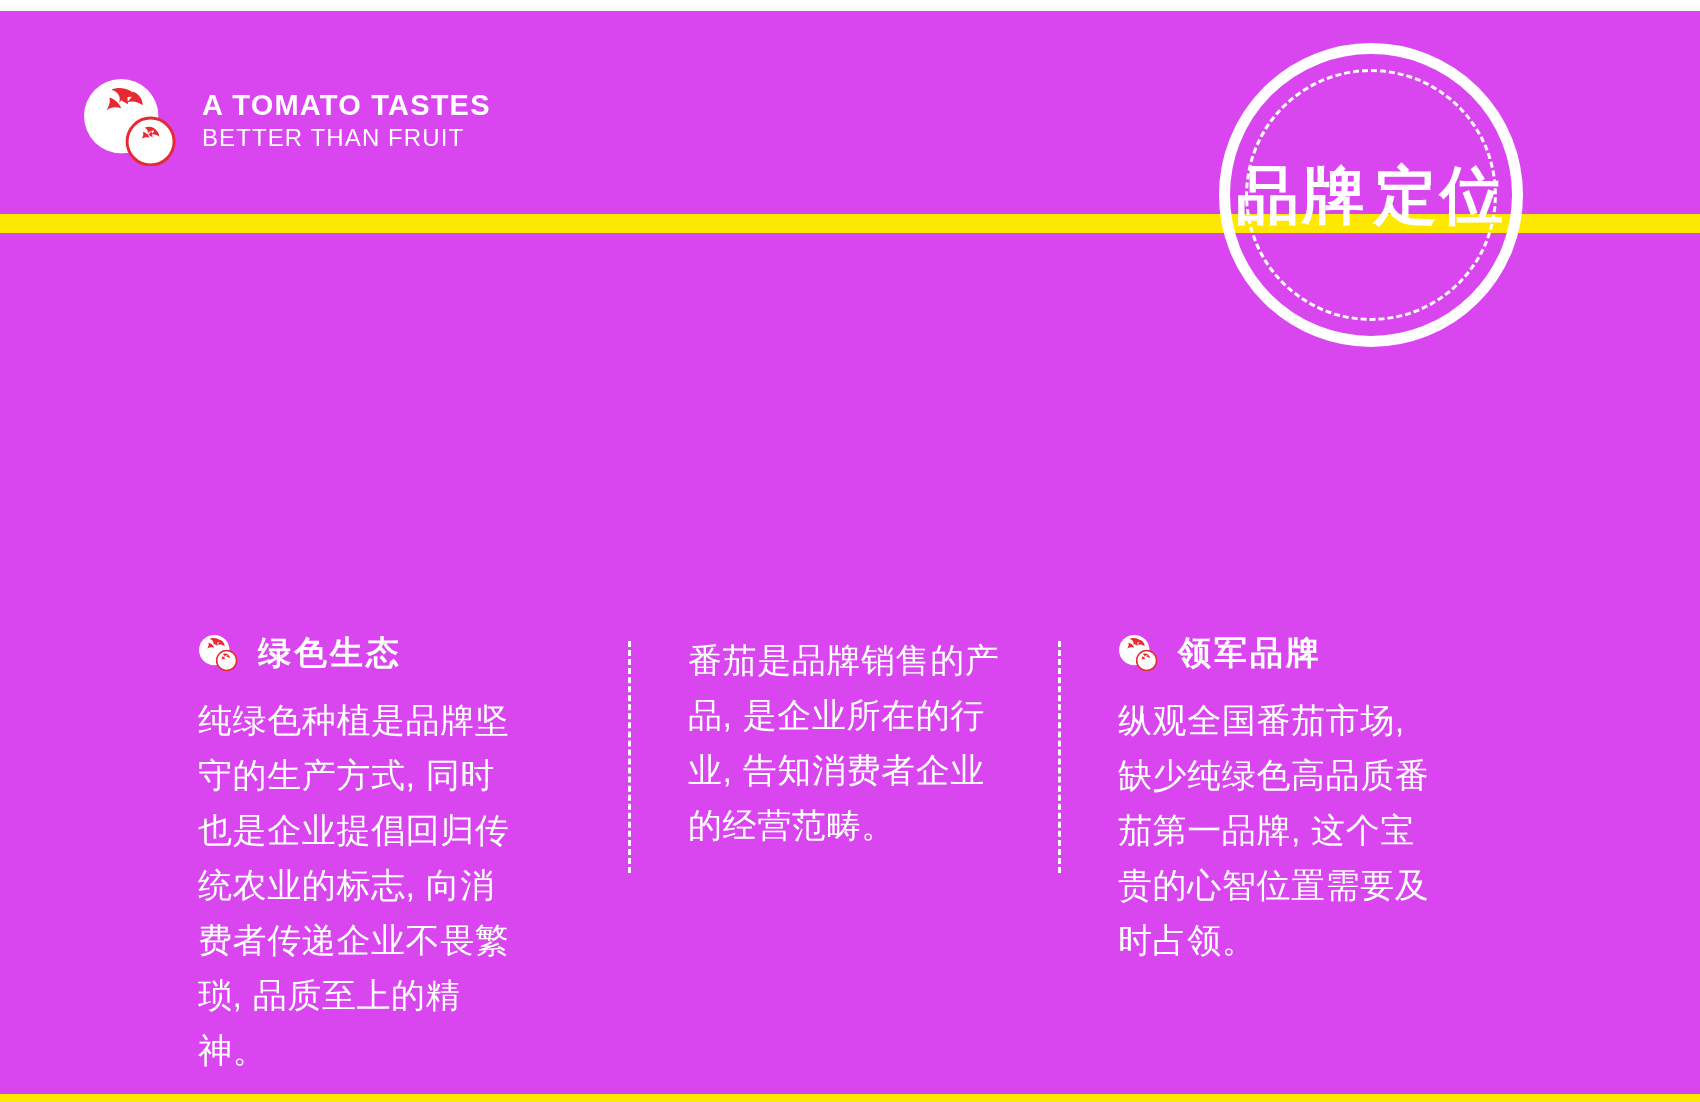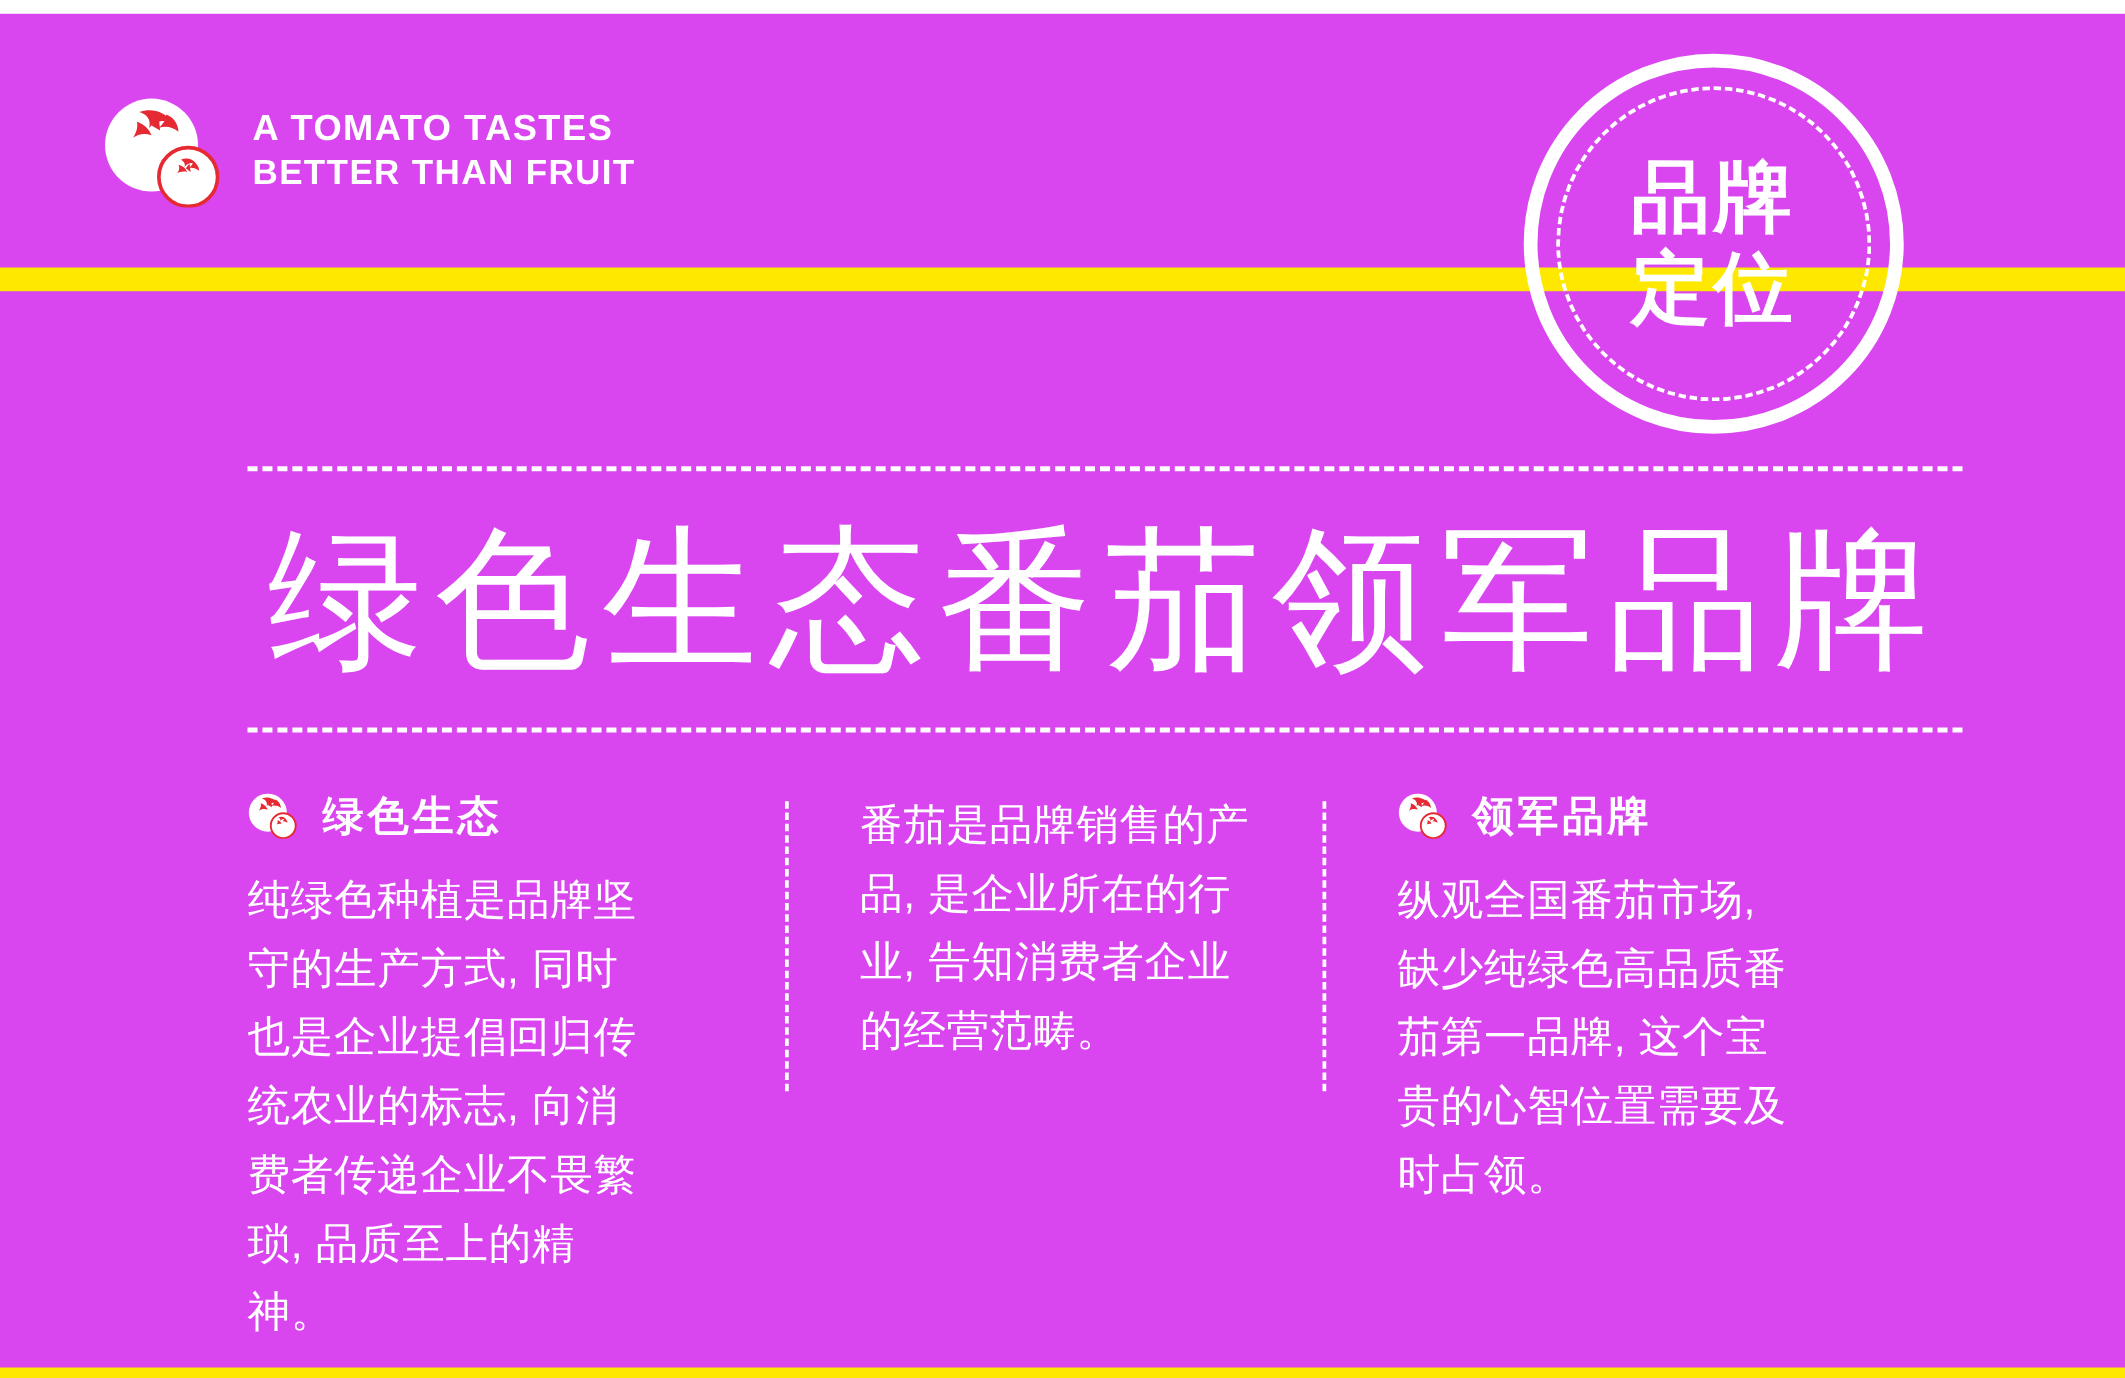--- a/index.html
+++ b/index.html
@@ -42,22 +42,22 @@
   .logo-words { display: flex; flex-direction: column; gap: 6px; }
   .logo-line1 {
     color: #ffffff;
     font-size: 29px;
     font-weight: bold;
     letter-spacing: 1.2px;
     line-height: 1;
   }
   .logo-line2 {
     color: #ffffff;
-    font-size: 28px;
-    font-weight: bold;
+    font-size: 24px;
+    font-weight: normal;
     letter-spacing: 1.1px;
     line-height: 1;
   }
 
   
   .badge {
     position: absolute;
     left: 1219px;
     top: 32px;
     width: 304px;
@@ -77,21 +77,21 @@
     right: 26px;
     bottom: 26px;
     border-radius: 50%;
     border: 3px dashed #ffffff;
     box-sizing: border-box;
   }
   .badge-text {
     position: absolute;
     inset: 0;
     display: flex;
-    flex-direction: column;
+    flex-direction: row;
     align-items: center;
     justify-content: center;
     gap: 6px;
   }
   .badge-text span {
     color: #ffffff;
     font-size: 63px;
     font-weight: bold;
     line-height: 1.06;
     letter-spacing: 3px;
@@ -195,25 +195,20 @@
 
   <div class="badge">
     <div class="badge-ring"></div>
     <div class="badge-dashes"></div>
     <div class="badge-text">
       <span>品牌</span>
       <span>定位</span>
     </div>
   </div>
 
-  <div class="headline-block">
-    <div class="rule"></div>
-    <div class="headline">绿色生态番茄领军品牌</div>
-    <div class="rule"></div>
-  </div>
 
   <div class="columns">
 
     <div class="col">
       <div class="col-head">
         <span>
           <svg class="col-icon" viewBox="0 0 44 40" xmlns="http://www.w3.org/2000/svg">
             <circle cx="17" cy="18" r="16" fill="#ffffff"></circle>
             <circle cx="30" cy="29" r="10.5" fill="#ffffff"></circle>
             <circle cx="30" cy="29" r="10.5" fill="none" stroke="#e62a33" stroke-width="1.6"></circle>

